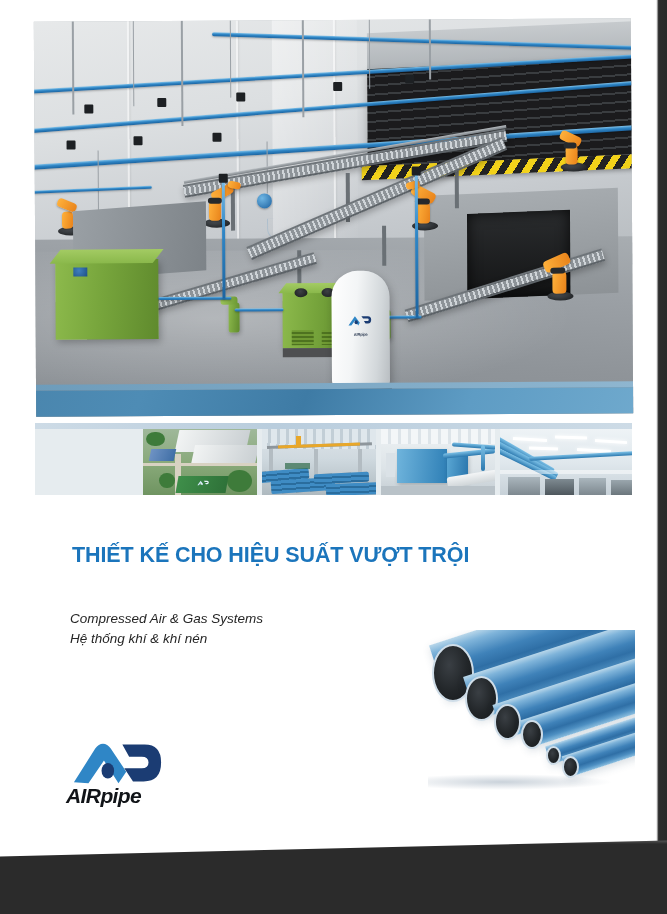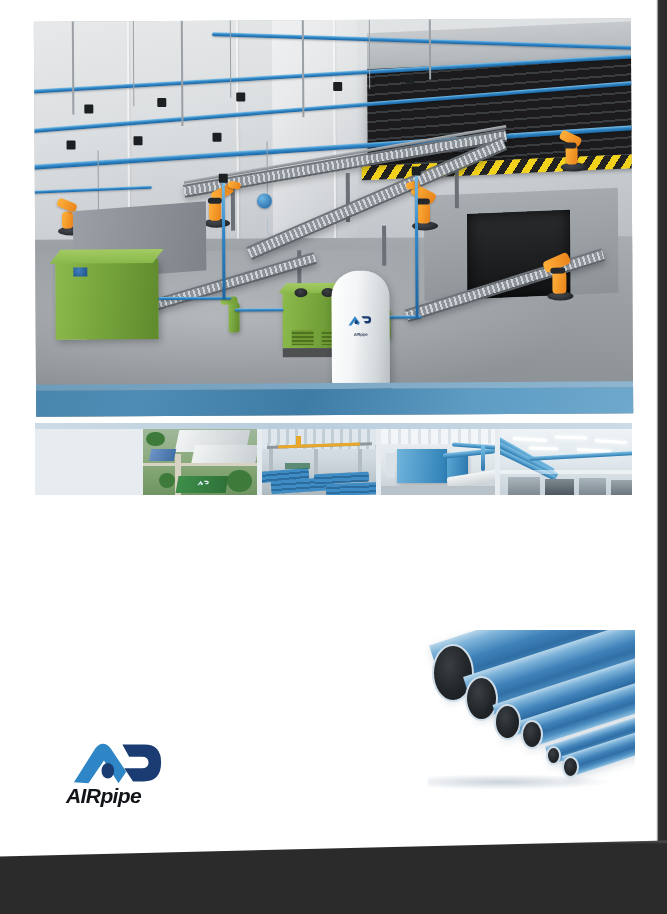--- a/index.html
+++ b/index.html
@@ -547,23 +547,26 @@
     <div class="t4-pipe" style="left:-6%;top:24%;width:54%;height:5px;transform:rotate(26deg);transform-origin:left center"></div>
     <div class="t4-pipe" style="left:22%;top:38%;width:80%;height:4px;transform:rotate(-3deg)"></div>
     <div class="t4-mach" style="left:6%;top:72%;width:24%;height:28%"></div>
     <div class="t4-mach" style="left:34%;top:76%;width:22%;height:24%;background:linear-gradient(180deg,#7e8a91,#4e575d)"></div>
     <div class="t4-mach" style="left:60%;top:74%;width:20%;height:26%"></div>
     <div class="t4-mach" style="left:84%;top:78%;width:16%;height:22%;background:linear-gradient(180deg,#9aa6ad,#6b767c)"></div>
     <div style="position:absolute;left:0;top:62%;width:100%;height:6%;background:rgba(255,255,255,.5)"></div>
   </div>
 
   <div class="headline">
+    <span class="l2">THIẾT KẾ CHO HIỆU SUẤT VƯỢT TRỘI</span>
   </div>
 
   <div class="subline">
+    <span>Compressed Air &amp; Gas Systems</span>
+    <span>Hệ thống khí &amp; khí nén</span>
   </div>
 
   <div class="logo-wrap">
     <div class="logo-mark">
       <svg viewBox="0 0 190 92" width="92" height="46" aria-hidden="true">
 
         <path d="M4 86 L48 16 Q55 6 64 6 Q73 6 80 16 L112 64 L96 88 L66 41 L34 88 Z" fill="#2f86c6"></path>
 
         <path d="M104 8 L150 8 Q184 8 184 45 Q184 84 148 84 L126 84 L108 57 L144 57
                  Q158 57 158 45 Q158 33 144 33 L118 33 Z" fill="#1b3c73"></path>

